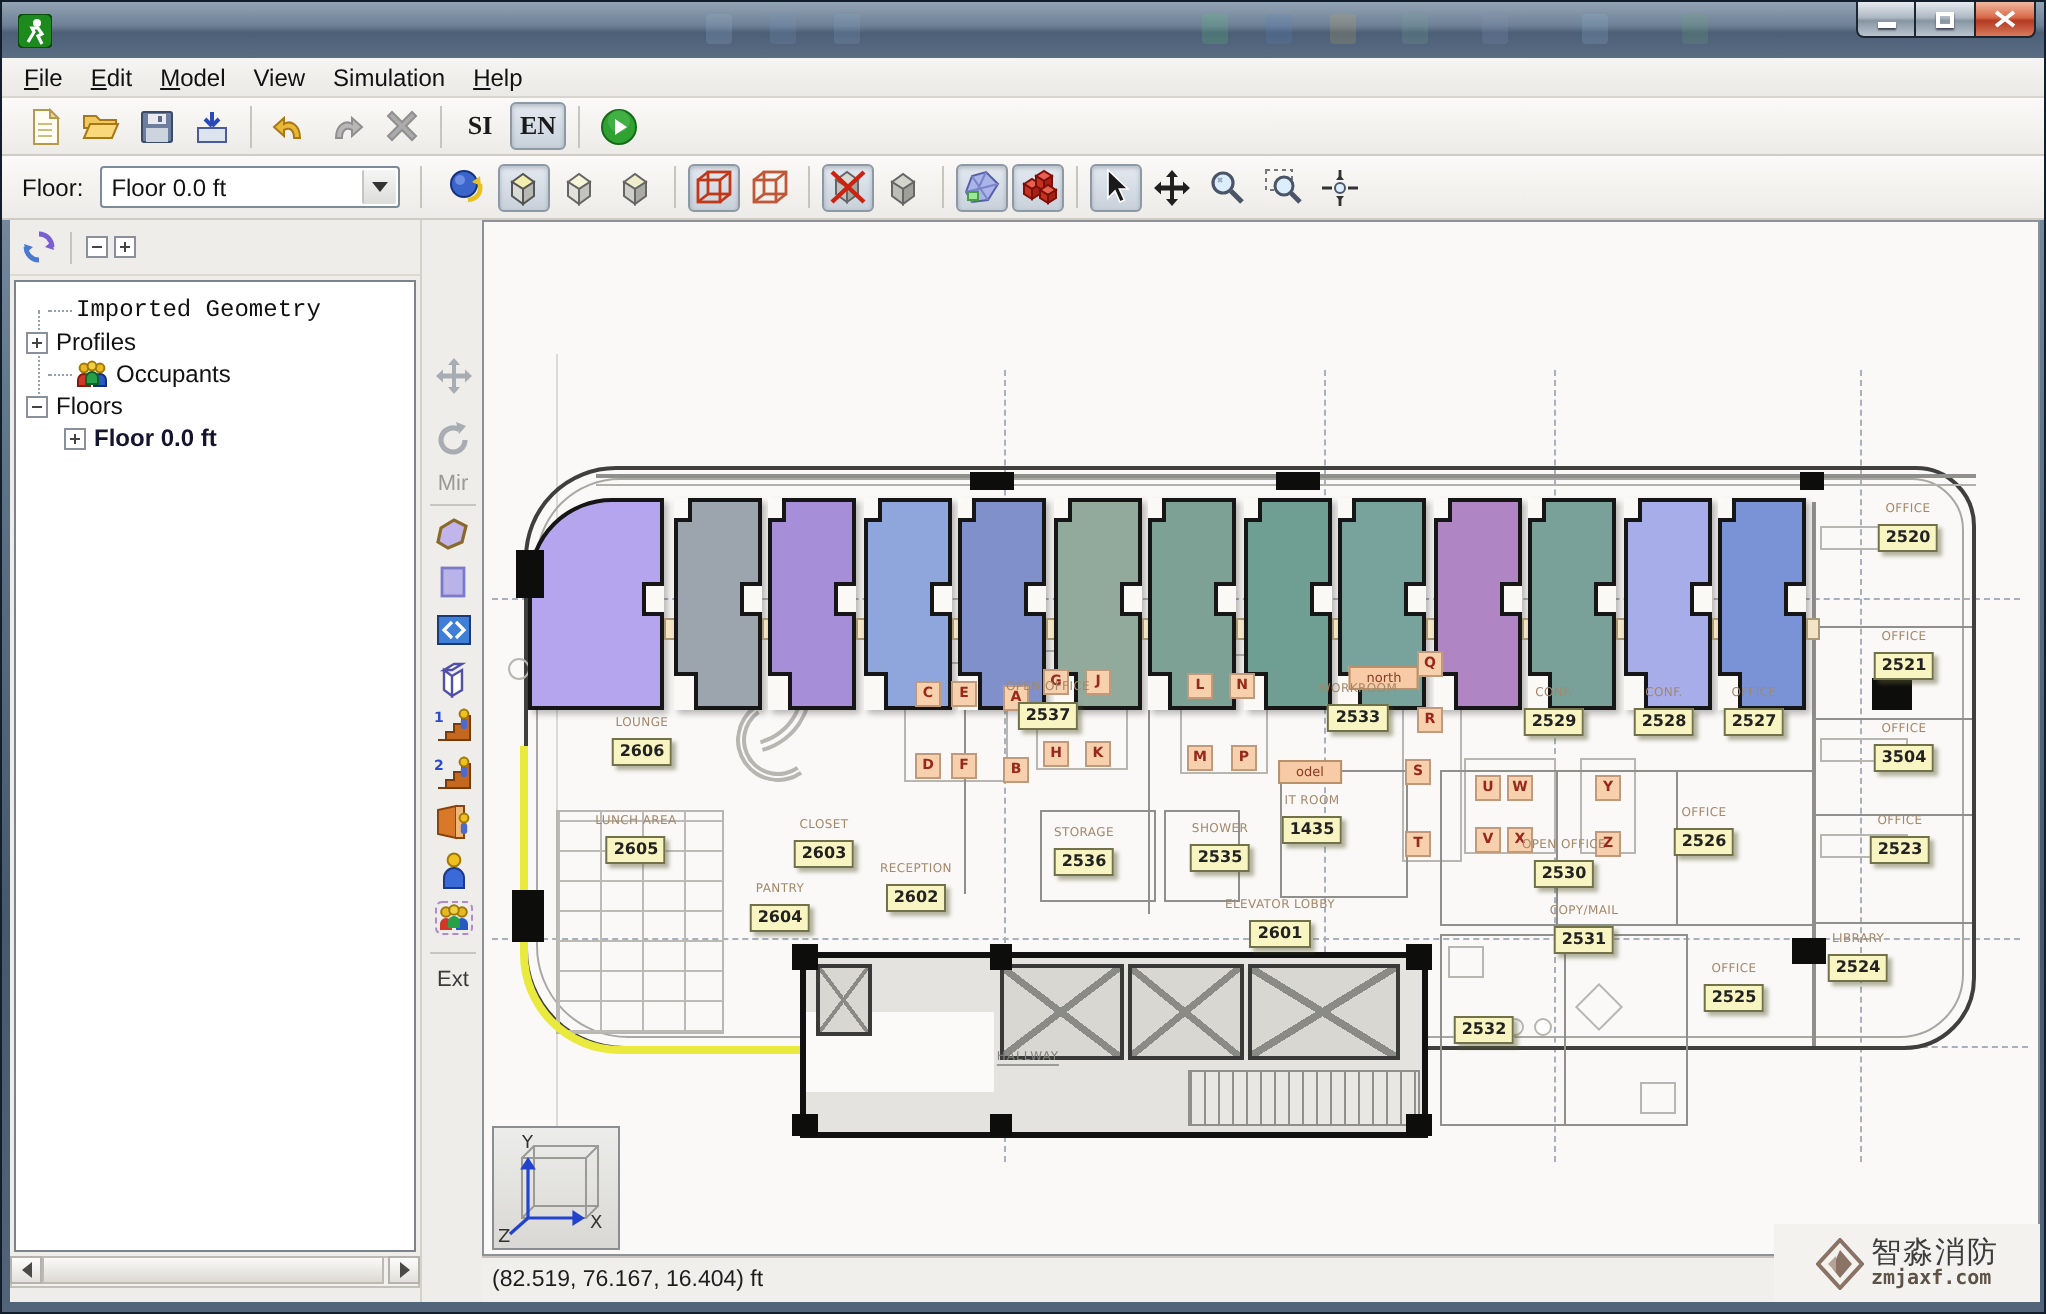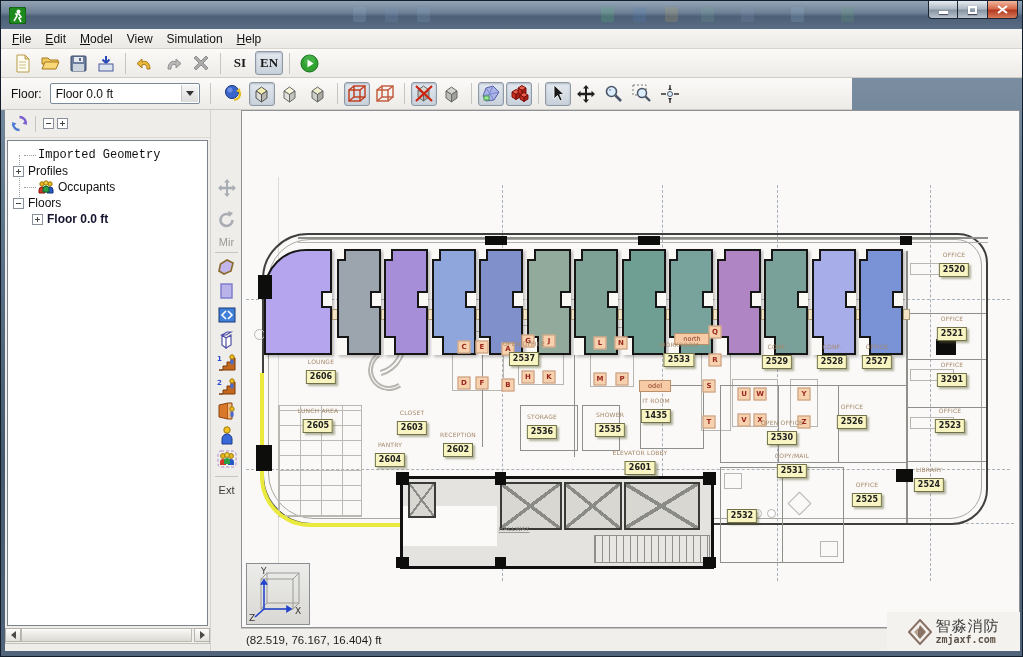--- a/index.html
+++ b/index.html
@@ -24,21 +24,21 @@
   .glyph-min{width:9px;height:3px;background:#fff;box-shadow:0 1px 1px #445;margin-top:6px;}
   .glyph-rest{width:9px;height:8px;border:2px solid #fff;box-shadow:0 1px 1px #445;}
   
   #menubar{left:0;top:28px;width:1023px;height:20px;background:linear-gradient(#f6f5f3,#ebe9e5);
     border-bottom:1px solid #d8d5cf;display:flex;align-items:center;padding-left:4px;font-size:12px;color:#111;}
   .mitem{padding:2px 7px;}
   .mitem u{text-decoration:underline;}
   
   .toolbar{background:linear-gradient(#fbfaf8,#edebe7);border-bottom:1px solid #cfccc6;display:flex;align-items:center;}
   #toolbar1{left:0;top:48px;width:1023px;height:29px;padding-left:8px;gap:2px;}
-  #toolbar2{left:0;top:77px;width:851px;height:32px;padding-left:10px;gap:2px;}
+  #toolbar2{left:0;top:77px;width:1023px;height:32px;padding-left:10px;gap:2px;}
   .sep{width:1px;height:21px;background:#c8c5bf;margin:0 4px;flex:none;}
   .tbtn{height:24px;min-width:26px;display:flex;align-items:center;justify-content:center;
     border:1px solid transparent;border-radius:3px;flex:none;}
   .tbtn.pressed{border-color:#8e99a6;background:linear-gradient(#e3e9f0,#c8d1db);box-shadow:inset 0 1px 2px rgba(30,40,60,.25);}
   .txtbtn{font-family:"Liberation Serif",serif;font-weight:bold;font-size:13px;color:#1a1a1a;padding:0 4px;}
   #floor-label{font-size:12px;color:#111;margin-right:6px;}
   #floor-combo{width:150px;height:21px;background:#fff;border:1px solid #7c8b9a;border-radius:2px;
     display:flex;align-items:center;font-size:12px;color:#111;padding-left:5px;position:relative;}
   #floor-combo .arrowzone{position:absolute;right:1px;top:1px;bottom:1px;width:17px;border-radius:1px;
     background:linear-gradient(#f6f6f6,#dcdcda);border-left:1px solid #c5c5c2;display:flex;align-items:center;justify-content:center;}
@@ -634,21 +634,21 @@
         <div class="room" style="left: 617px; top: 138px; width: 44px; height: 106px; background: rgb(122, 147, 214);">
           <div class="ntl"></div>
           <div class="nbl"></div>
           <div class="nr"></div>
           <div class="dn"></div>
         </div>
       </div>
     <div id="plan-labels">
         <div class="plabel" style="left: 712px; top: 140px;"><div class="pname">OFFICE</div><div class="pnum">2520</div></div>
         <div class="plabel" style="left: 710px; top: 204px;"><div class="pname">OFFICE</div><div class="pnum">2521</div></div>
-        <div class="plabel" style="left: 710px; top: 250px;"><div class="pname">OFFICE</div><div class="pnum">3291</div></div>
+        <div class="plabel" style="left: 710px; top: 250px;"><div class="pname">OFFICE</div><div class="pnum">3504</div></div>
         <div class="plabel" style="left: 708px; top: 296px;"><div class="pname">OFFICE</div><div class="pnum">2523</div></div>
         <div class="plabel" style="left: 687px; top: 355px;"><div class="pname">LIBRARY</div><div class="pnum">2524</div></div>
         <div class="plabel" style="left: 625px; top: 370px;"><div class="pname">OFFICE</div><div class="pnum">2525</div></div>
         <div class="plabel" style="left: 610px; top: 292px;"><div class="pname">OFFICE</div><div class="pnum">2526</div></div>
         <div class="plabel" style="left: 635px; top: 232px;"><div class="pname">OFFICE</div><div class="pnum">2527</div></div>
         <div class="plabel" style="left: 590px; top: 232px;"><div class="pname">CONF.</div><div class="pnum">2528</div></div>
         <div class="plabel" style="left: 535px; top: 232px;"><div class="pname">CONF.</div><div class="pnum">2529</div></div>
         <div class="plabel" style="left: 540px; top: 308px;"><div class="pname">OPEN OFFICE</div><div class="pnum">2530</div></div>
         <div class="plabel" style="left: 550px; top: 341px;"><div class="pname">COPY/MAIL</div><div class="pnum">2531</div></div>
         <div class="plabel" style="left: 500px; top: 352px; margin-top: 41px;"><div class="pnum">2532</div></div>

